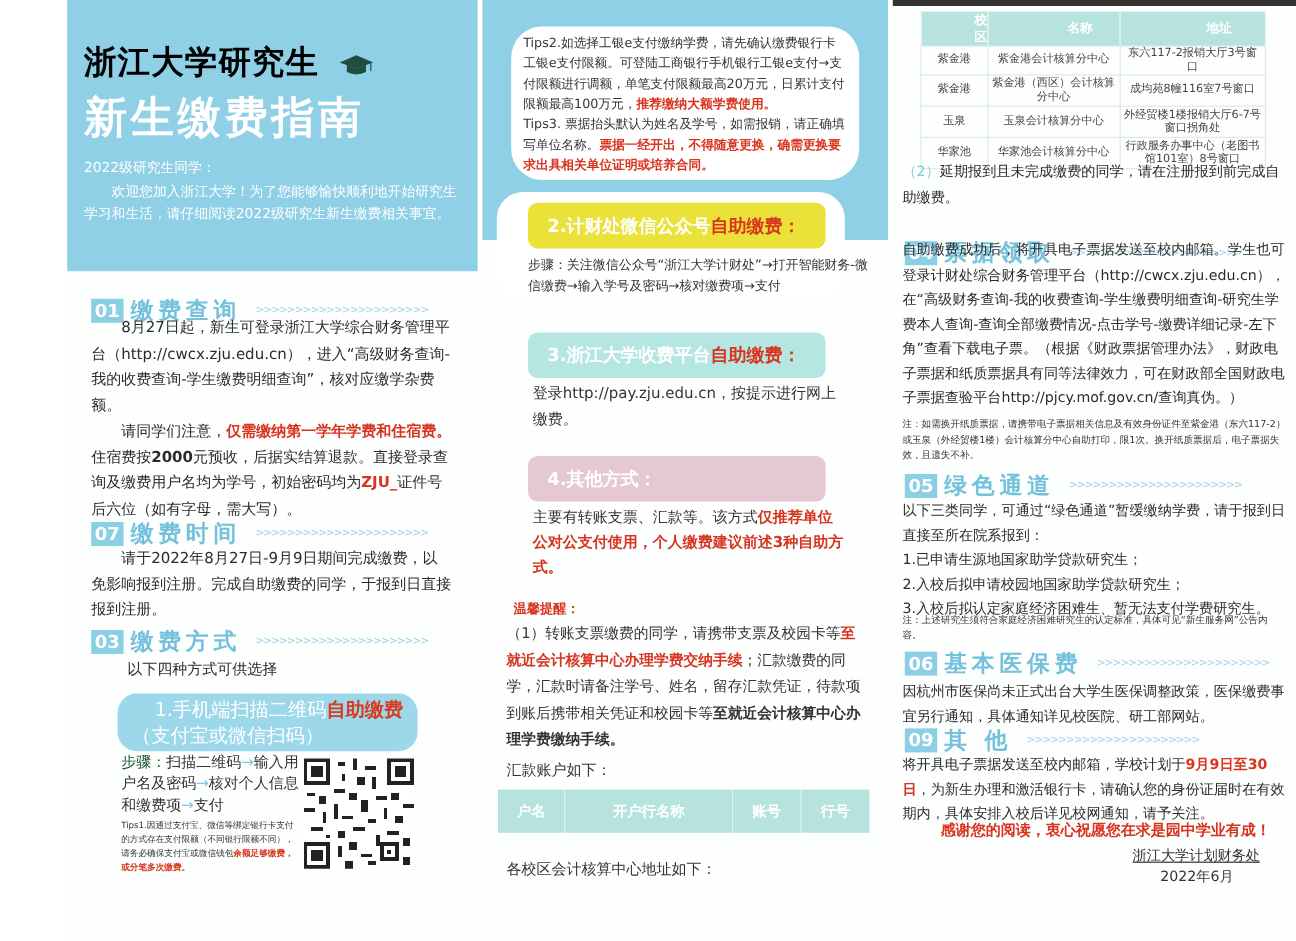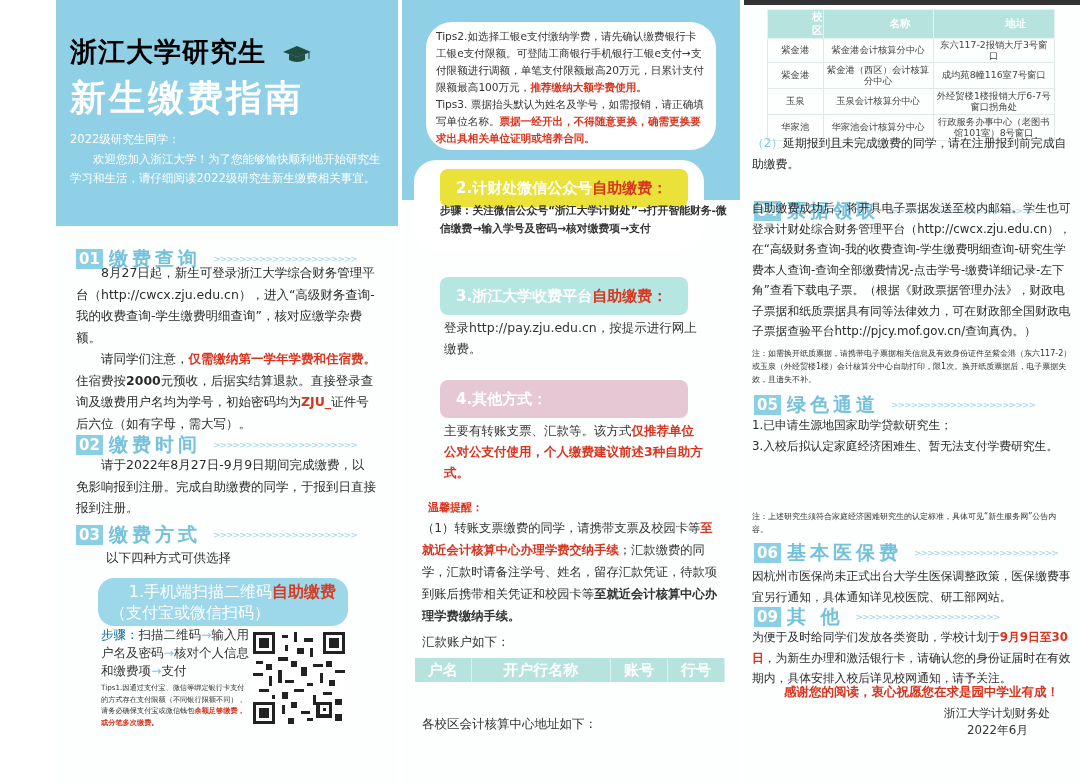--- a/index.html
+++ b/index.html
@@ -21,21 +21,21 @@
 
   .para { position: absolute; font-size: 12.5px; line-height: 21.5px; color: #2b2b2b; }
   .indent { text-indent: 2em; }
   .red { color: #d8341f; font-weight: bold; }
 
   .m1-banner { position: absolute; left: 42px; top: 578px; width: 250px; height: 48px; background: #9dd7ea; border-radius: 16px; padding: 4px 12px; }
   .m1-banner .l1 { font-size: 16px; color: #fff; white-space: nowrap; text-align: right; }
   .m1-banner .l1 .red { color: #d93a22; }
   .m1-banner .l2 { font-size: 16px; color: #fff; }
   .steps { position: absolute; left: 45px; top: 626px; width: 150px; font-size: 12.5px; line-height: 18px; color: #333; }
-  .steps .lbl { color: #0369a1; }
+  .steps .lbl { color: #14532d; }
   .steps .arr { color: #7ec9e0; }
   .tips1 { position: absolute; left: 45px; top: 682px; width: 150px; font-size: 7.2px; line-height: 11.5px; color: #333; }
   .qr { position: absolute; left: 197px; top: 632px; width: 92px; height: 92px; background: #fff; }
 
   
   #p2 { left: 402px; width: 338px; background: #fdfefe; }
   .mid-top { position: absolute; left: 0; top: 0; width: 338px; height: 200px; background: #8fd0e6; }
   .tips-box { position: absolute; left: 24px; top: 22px; width: 290px; height: 128px; background: #fff; border-radius: 26px; padding: 6px 10px; font-size: 10.6px; line-height: 17px; color: #333; }
   .method-card { position: absolute; left: 12px; width: 290px; background: #fff; border-radius: 22px; }
   .pill { position: absolute; left: 40px; width: 248px; height: 38px; border-radius: 8px; padding: 0 16px; display: flex; align-items: center; font-size: 15px; font-weight: bold; color: #ffffff; }
@@ -43,34 +43,34 @@
   .pill-yellow { background: #eae238; }
   .pill-mint { background: #b5e6e2; }
   .pill-pink { background: #e6c8d4; }
   .mtext { position: absolute; left: 40px; width: 252px; font-size: 10.8px; line-height: 18px; color: #333; }
   .mtext-lg { font-size: 12.5px; line-height: 21px; }
   .warm-h { position: absolute; left: 428px; top: 500px; font-size: 11px; font-weight: bold; color: #d8341f; }
   .warm { position: absolute; left: 422px; top: 517px; width: 300px; font-size: 12.3px; line-height: 22px; color: #333; }
   .warm .bold { font-weight: bold; }
   .acct-lbl { position: absolute; left: 422px; top: 634px; font-size: 12.5px; color: #333; }
   table.acct { position: absolute; left: 415px; top: 658px; width: 310px; border-collapse: collapse; font-size: 8.5px; }
-  table.acct th { background: #b7e3de; color: #fff; font-size: 15px; height: 24px; font-weight: bold; border-right: 1px solid #d8f0ee; }
+  table.acct th { background: #b7e3de; color: #fff; font-size: 12px; height: 36px; font-weight: bold; border-right: 1px solid #d8f0ee; }
   table.acct td { height: 22px; color: #333; text-align: center; white-space: nowrap; }
   .addr-lbl { position: absolute; left: 422px; top: 716px; font-size: 12.5px; color: #333; }
 
   
   #p3 { left: 744px; width: 336px; background: #fdfefe; }
   .topbar { position: absolute; left: 744px; top: 0; width: 336px; height: 5px; background: #333; }
   table.campus { position: absolute; left: 767px; top: 9px; width: 288px; border-collapse: collapse; font-size: 9.3px; color: #444; }
   table.campus th { background: #b7e3de; color: #fff; height: 22px; font-size: 10.5px; font-weight: bold; border: 1px solid #e6f3f1; padding-left: 44px; }
   table.campus td { border: 1px solid #e0e8e8; text-align: center; padding: 1px 2px; line-height: 10.5px; }
   .r-para { position: absolute; left: 752px; width: 320px; font-size: 11.8px; line-height: 20.5px; color: #2b2b2b; }
   .r-note { position: absolute; left: 752px; width: 320px; font-size: 8px; line-height: 13px; color: #333; }
   .thanks { position: absolute; left: 784px; top: 684px; font-size: 12.5px; font-weight: bold; color: #d8341f; }
-  .sign1 { position: absolute; right: 30px; top: 706px; font-size: 11.8px; color: #333; text-align: right; }
+  .sign1 { position: absolute; right: 30px; top: 706px; font-size: 11.8px; color: #333; text-align: right; text-decoration: underline; }
   .sign2 { position: absolute; right: 52px; top: 723px; font-size: 11.8px; color: #333; }
 </style>
 </head>
 <body>
 
 <div class="page" id="p1">
   <div class="hero">
     <div class="t1">浙江大学研究生</div>
     <svg class="cap" viewBox="0 0 30 20">
       <polygon points="15,2 29,8 15,13 1,8" fill="#1f4d3f"></polygon>
@@ -86,21 +86,21 @@
     <span class="sec-num">01</span>
     <span class="sec-title">缴费查询</span>
     <span class="sec-arrows">&gt;&gt;&gt;&gt;&gt;&gt;&gt;&gt;&gt;&gt;&gt;&gt;&gt;&gt;&gt;&gt;&gt;&gt;&gt;&gt;&gt;&gt;</span>
   </div>
   <div class="para indent" style="left:20px;top:262px;width:300px;">8月27日起，新生可登录浙江大学综合财务管理平台（http://cwcx.zju.edu.cn），进入“高级财务查询-我的收费查询-学生缴费明细查询”，核对应缴学杂费额。</div>
   <div class="para indent" style="left:20px;top:348px;width:300px;">
     <span>请同学们注意，</span><span class="red">仅需缴纳第一学年学费和住宿费。</span><span>住宿费按</span><b>2000</b><span>元预收，后据实结算退款。直接登录查询及缴费用户名均为学号，初始密码均为</span><span class="red">ZJU_</span><span>证件号后六位（如有字母，需大写）。</span>
   </div>
 
   <div class="sec-h" style="left:20px;top:432px;">
-    <span class="sec-num">02</span>
+    <span class="sec-num">07</span>
     <span class="sec-title">缴费时间</span>
     <span class="sec-arrows">&gt;&gt;&gt;&gt;&gt;&gt;&gt;&gt;&gt;&gt;&gt;&gt;&gt;&gt;&gt;&gt;&gt;&gt;&gt;&gt;&gt;&gt;</span>
   </div>
   <div class="para indent" style="left:20px;top:454px;width:300px;">请于2022年8月27日-9月9日期间完成缴费，以免影响报到注册。完成自助缴费的同学，于报到日直接报到注册。</div>
 
   <div class="sec-h" style="left:20px;top:522px;">
     <span class="sec-num">03</span>
     <span class="sec-title">缴费方式</span>
     <span class="sec-arrows">&gt;&gt;&gt;&gt;&gt;&gt;&gt;&gt;&gt;&gt;&gt;&gt;&gt;&gt;&gt;&gt;&gt;&gt;&gt;&gt;&gt;&gt;</span>
   </div>
@@ -176,21 +176,21 @@
     <span>Tips2.如选择工银e支付缴纳学费，请先确认缴费银行卡工银e支付限额。可登陆工商银行手机银行工银e支付→支付限额进行调额，单笔支付限额最高20万元，日累计支付限额最高100万元，</span><span class="red">推荐缴纳大额学费使用。</span><br>
     <span>Tips3. 票据抬头默认为姓名及学号，如需报销，请正确填写单位名称。</span><span class="red">票据一经开出，不得随意更换，确需更换要求出具相关单位证明或培养合同。</span>
   </div>
   <div class="method-card" style="top:160px;height:90px;"></div>
 </div>
 
 <div class="pill pill-yellow" style="left:440px;top:169px;">
   <span>2.计财处微信公众号</span>
     <span class="red">自助缴费：</span>
 </div>
-<div class="mtext" style="left:440px;top:202px;width:290px;font-weight:bold;">步骤：关注微信公众号“浙江大学计财处”→打开智能财务-微信缴费→输入学号及密码→核对缴费项→支付</div>
+<div class="mtext" style="left:440px;top:212px;width:290px;">步骤：关注微信公众号“浙江大学计财处”→打开智能财务-微信缴费→输入学号及密码→核对缴费项→支付</div>
 
 <div class="pill pill-mint" style="left:440px;top:277px;">
   <span>3.浙江大学收费平台</span>
     <span class="red">自助缴费：</span>
 </div>
 <div class="mtext mtext-lg" style="left:444px;top:317px;width:260px;">登录http://pay.zju.edu.cn，按提示进行网上缴费。</div>
 
 <div class="pill pill-pink" style="left:440px;top:380px;">
   <span>4.其他方式：</span>
 </div>
@@ -259,35 +259,37 @@
 </div>
 <div class="r-para" style="top:198px;">自助缴费成功后，将开具电子票据发送至校内邮箱。学生也可登录计财处综合财务管理平台（http://cwcx.zju.edu.cn），在“高级财务查询-我的收费查询-学生缴费明细查询-研究生学费本人查询-查询全部缴费情况-点击学号-缴费详细记录-左下角”查看下载电子票。（根据《财政票据管理办法》，财政电子票据和纸质票据具有同等法律效力，可在财政部全国财政电子票据查验平台http://pjcy.mof.gov.cn/查询真伪。）</div>
 <div class="r-note" style="top:347px;">注：如需换开纸质票据，请携带电子票据相关信息及有效身份证件至紫金港（东六117-2）或玉泉（外经贸楼1楼）会计核算分中心自助打印，限1次。换开纸质票据后，电子票据失效，且遗失不补。</div>
 
 <div class="sec-h" style="left:754px;top:392px;">
   <span class="sec-num">05</span>
   <span class="sec-title">绿色通道</span>
   <span class="sec-arrows">&gt;&gt;&gt;&gt;&gt;&gt;&gt;&gt;&gt;&gt;&gt;&gt;&gt;&gt;&gt;&gt;&gt;&gt;&gt;&gt;&gt;&gt;</span>
 </div>
 <div class="r-para" style="top:415px;">
+  <div>以下三类同学，可通过“绿色通道”暂缓缴纳学费，请于报到日直接至所在院系报到：</div>
   <div>1.已申请生源地国家助学贷款研究生；</div>
+  <div>2.入校后拟申请校园地国家助学贷款研究生；</div>
   <div>3.入校后拟认定家庭经济困难生、暂无法支付学费研究生。</div>
 </div>
 <div class="r-note" style="top:510px;">注：上述研究生须符合家庭经济困难研究生的认定标准，具体可见“新生服务网”公告内容。</div>
 
 <div class="sec-h" style="left:754px;top:540px;">
   <span class="sec-num">06</span>
   <span class="sec-title">基本医保费</span>
   <span class="sec-arrows">&gt;&gt;&gt;&gt;&gt;&gt;&gt;&gt;&gt;&gt;&gt;&gt;&gt;&gt;&gt;&gt;&gt;&gt;&gt;&gt;&gt;&gt;</span>
 </div>
 <div class="r-para" style="top:566px;">因杭州市医保尚未正式出台大学生医保调整政策，医保缴费事宜另行通知，具体通知详见校医院、研工部网站。</div>
 
 <div class="sec-h" style="left:754px;top:604px;">
   <span class="sec-num">09</span>
   <span class="sec-title">其 他</span>
   <span class="sec-arrows">&gt;&gt;&gt;&gt;&gt;&gt;&gt;&gt;&gt;&gt;&gt;&gt;&gt;&gt;&gt;&gt;&gt;&gt;&gt;&gt;&gt;&gt;</span>
 </div>
 <div class="r-para" style="top:627px;">
-  <span>为便于及时给同学们发放各类资助，学校计划于</span><span class="red">9月9日至30日</span><span>，为新生办理和激活银行卡，请确认您的身份证届时在有效期内，具体安排入校后详见校网通知，请予关注。</span>
+  <span>将开具电子票据发送至校内邮箱，学校计划于</span><span class="red">9月9日至30日</span><span>，为新生办理和激活银行卡，请确认您的身份证届时在有效期内，具体安排入校后详见校网通知，请予关注。</span>
 </div>
 <div class="thanks">感谢您的阅读，衷心祝愿您在求是园中学业有成！</div>
 <div class="sign1">浙江大学计划财务处</div>
 <div class="sign2">2022年6月</div>
 
 </body></html>

